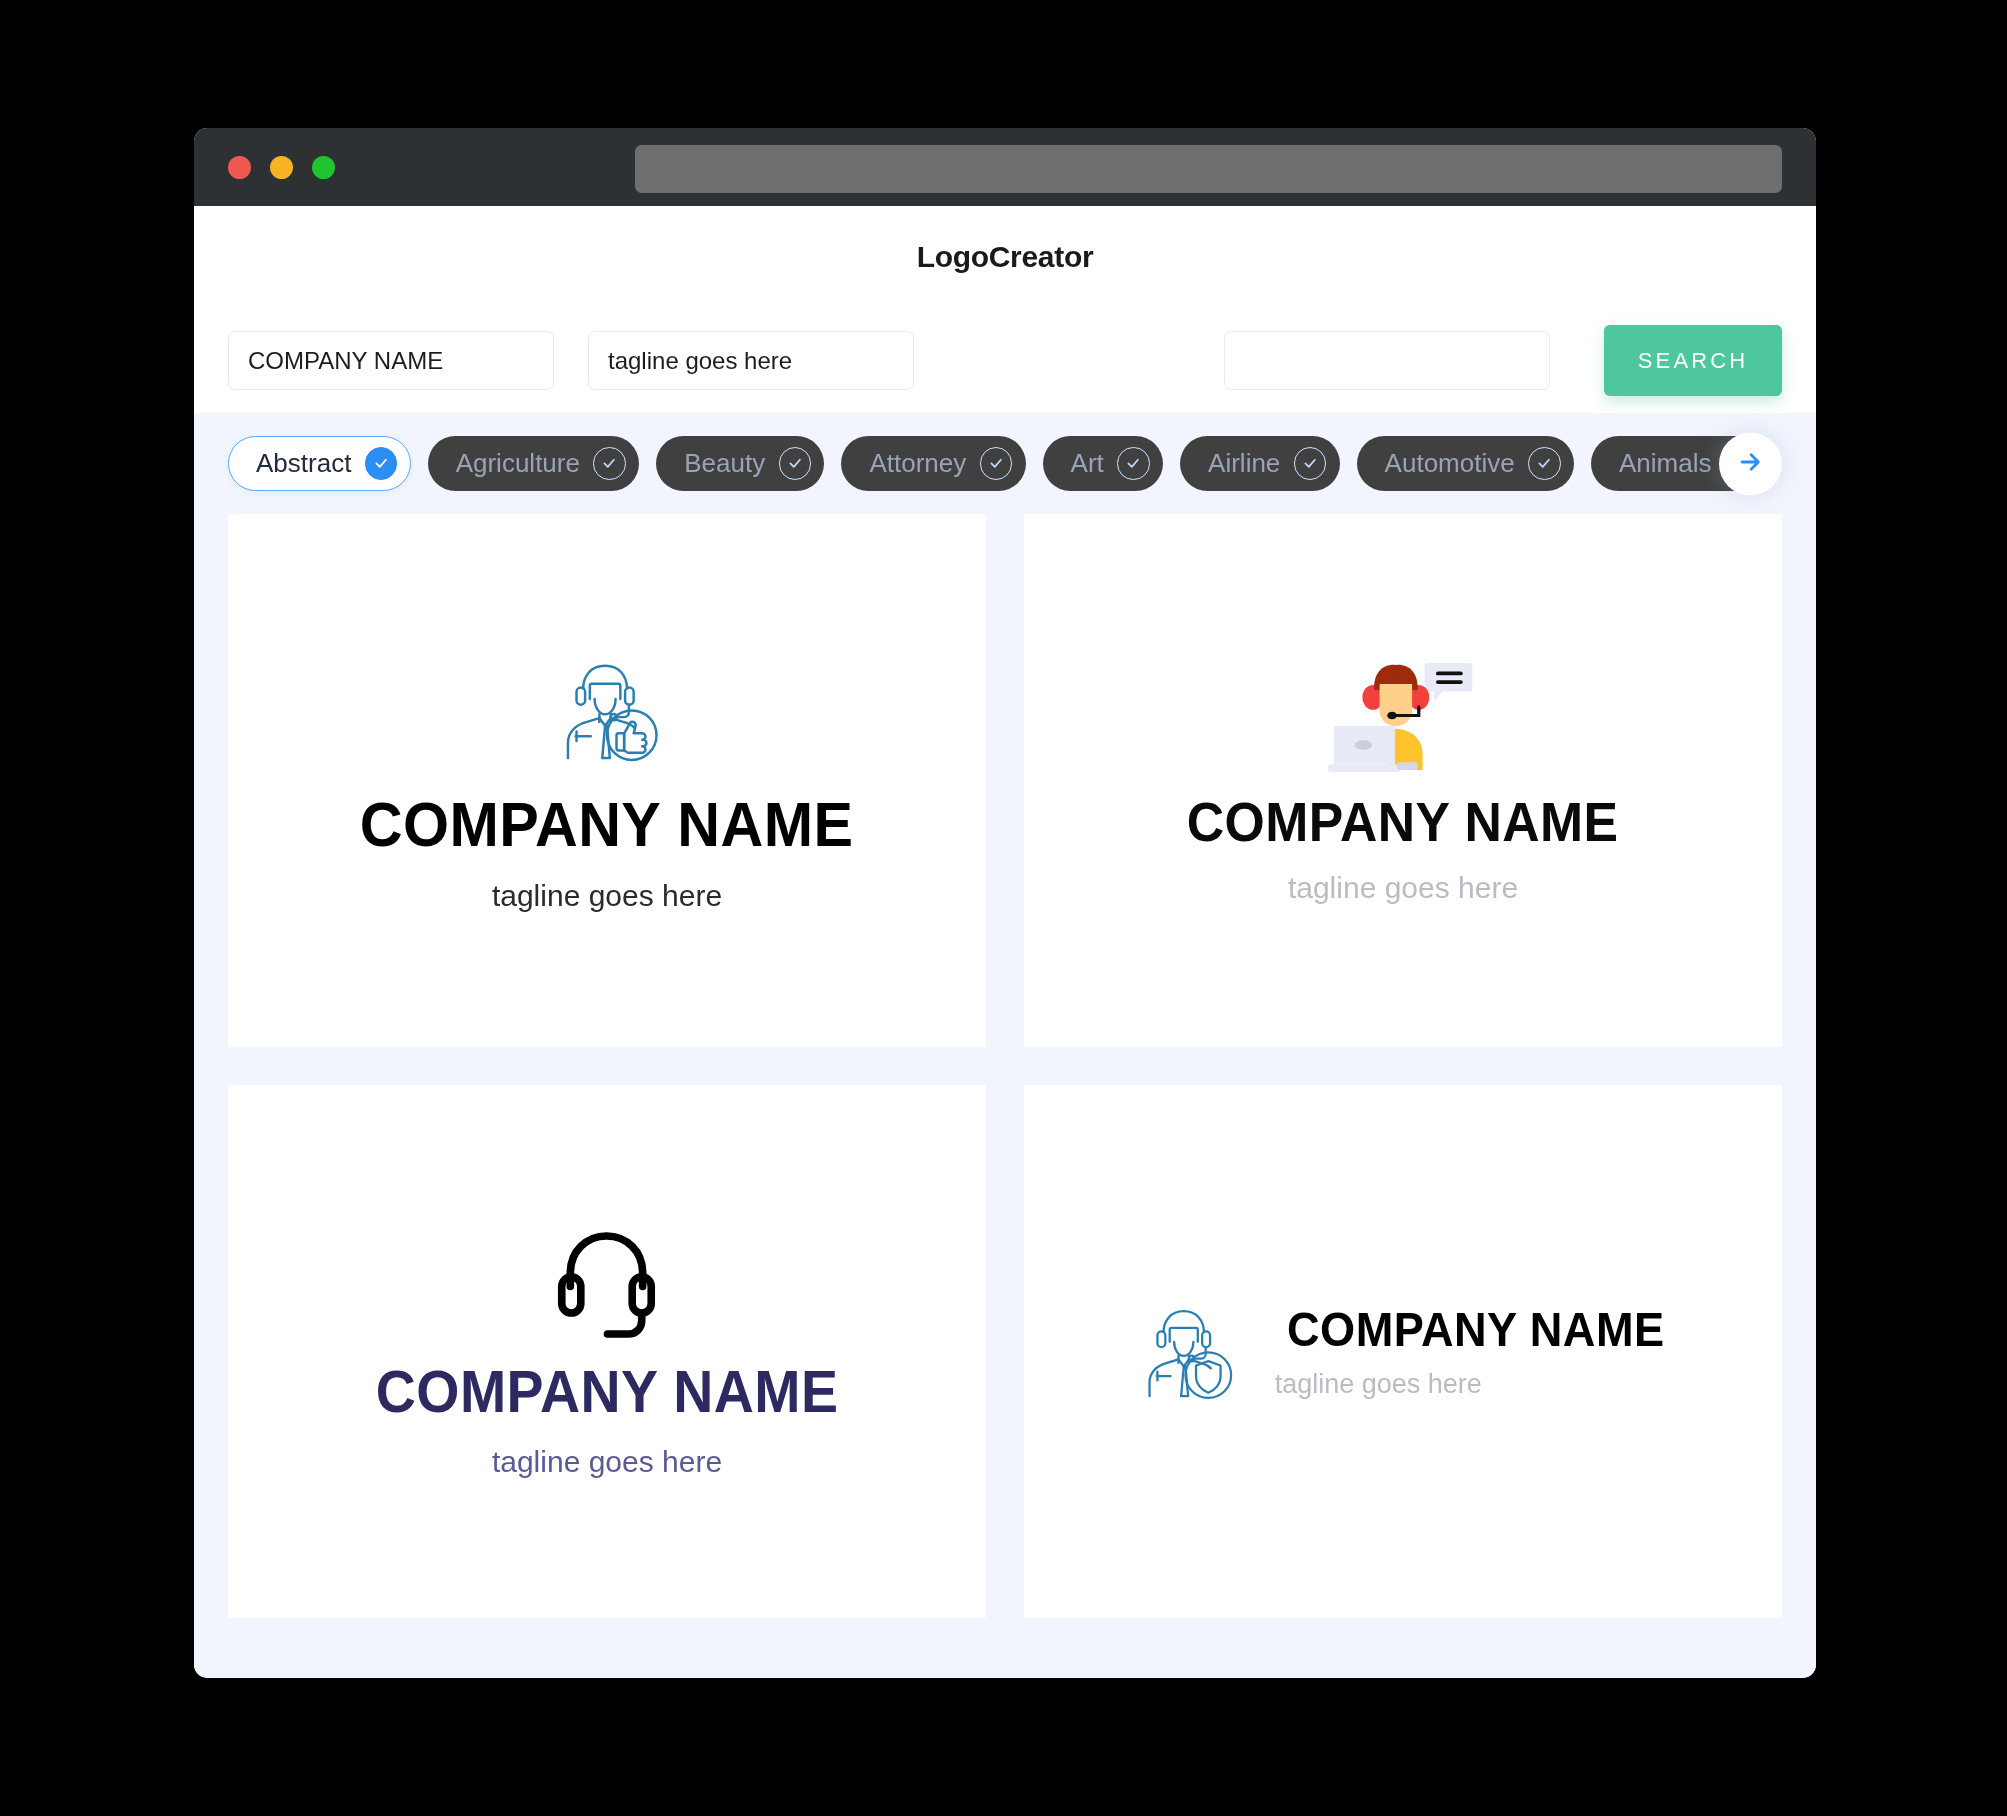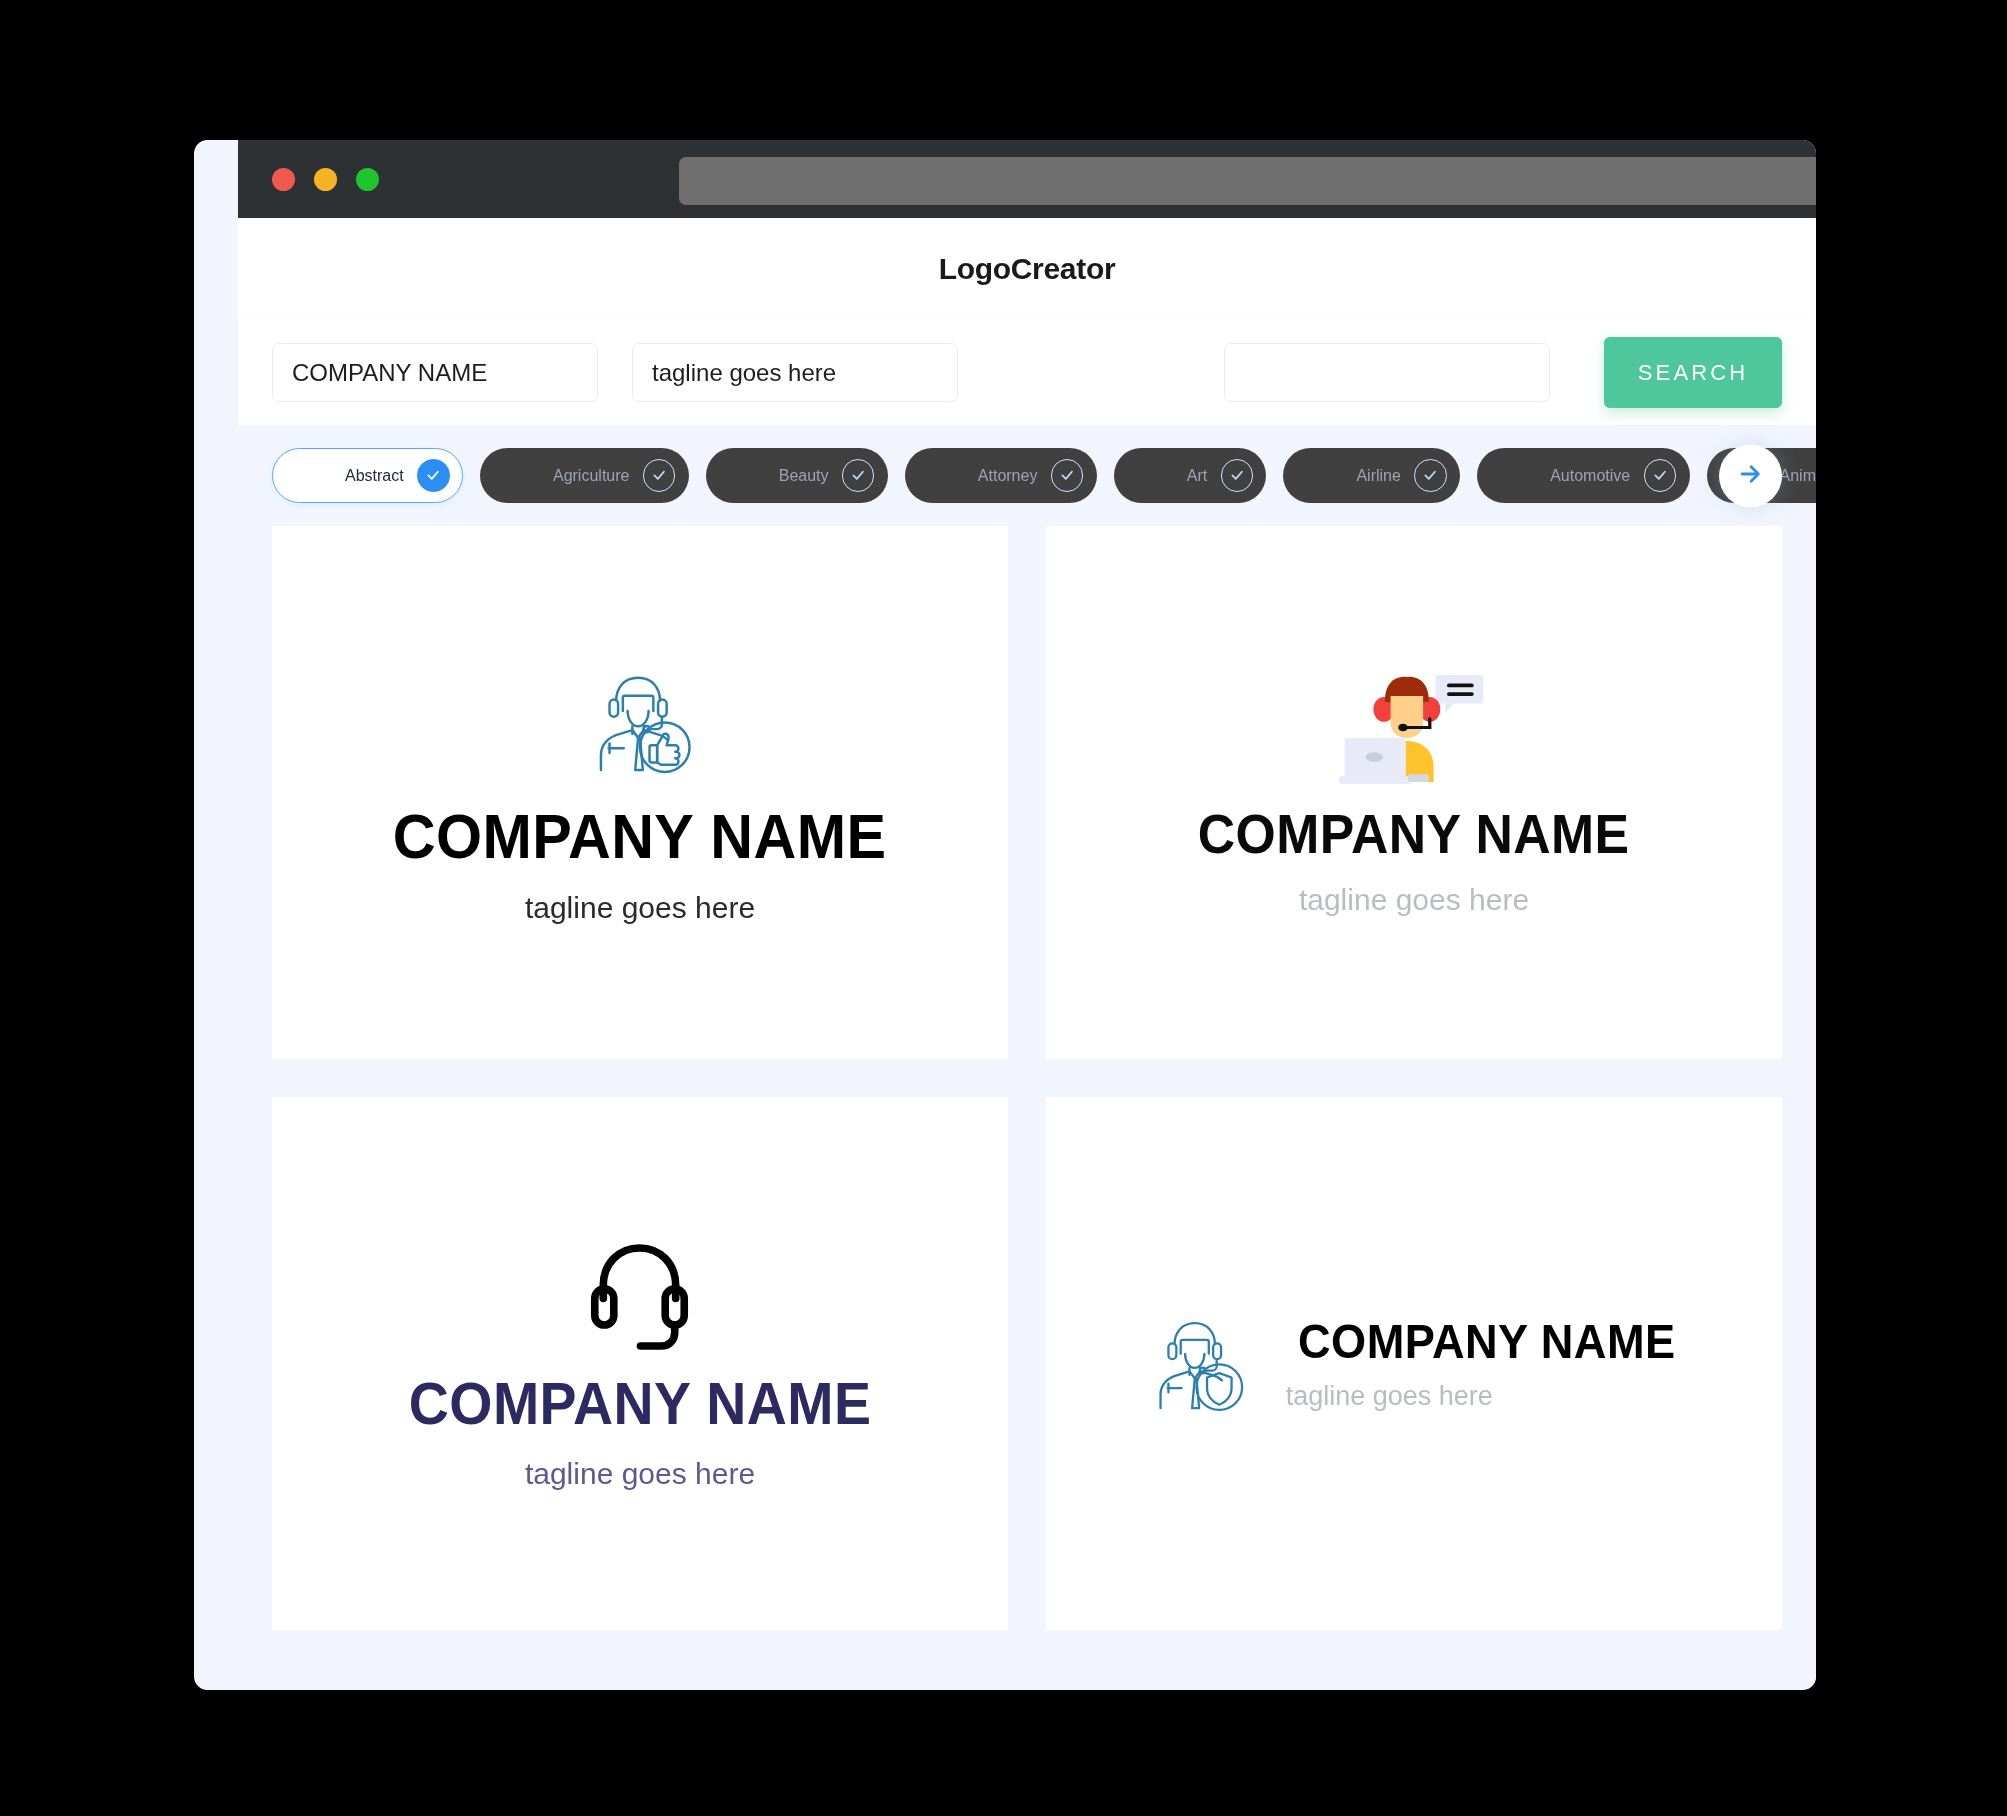--- a/index.html
+++ b/index.html
@@ -9,28 +9,27 @@
     height: 1816px;
     background: #000000;
     font-family: "Liberation Sans", sans-serif;
     overflow: hidden;
   }
 
   
   #window {
     position: absolute;
     left: 194px;
-    top: 140px;
+    top: 128px;
     width: 1622px;
     height: 1550px;
     border-radius: 13.4px;
     overflow: hidden;
     background: #f2f5fd;
     box-shadow: 0 11.5px 46px rgba(0,0,0,0.35);
-    padding-left: 44px;
   }
 
   
   #titlebar {
     position: relative;
     height: 78px;
     background: #2e3134;
     display: flex;
     align-items: center;
     padding-left: 34px;
@@ -123,24 +122,23 @@
     gap: 13.4px;
     padding: 0 12.4px 0 27px;
     border-radius: 28px;
     background: #404040;
     border: 1.4px solid transparent;
     margin-right: 17px;
     flex: none;
     cursor: pointer;
   }
   .chip .chip-label {
-    font-size: 16px;
+    font-size: 26px;
     color: #9aa3b5;
     white-space: nowrap;
-    margin-left: 45px;
   }
   .chip .check {
     width: 32.5px; height: 32.5px; border-radius: 50%;
     border: 1.4px solid #cfe2fb;
     display: flex; align-items: center; justify-content: center;
     flex: none;
   }
   .chip .check svg { display: block; }
   .chip .check svg path { stroke: #bcd9fa; }
 

